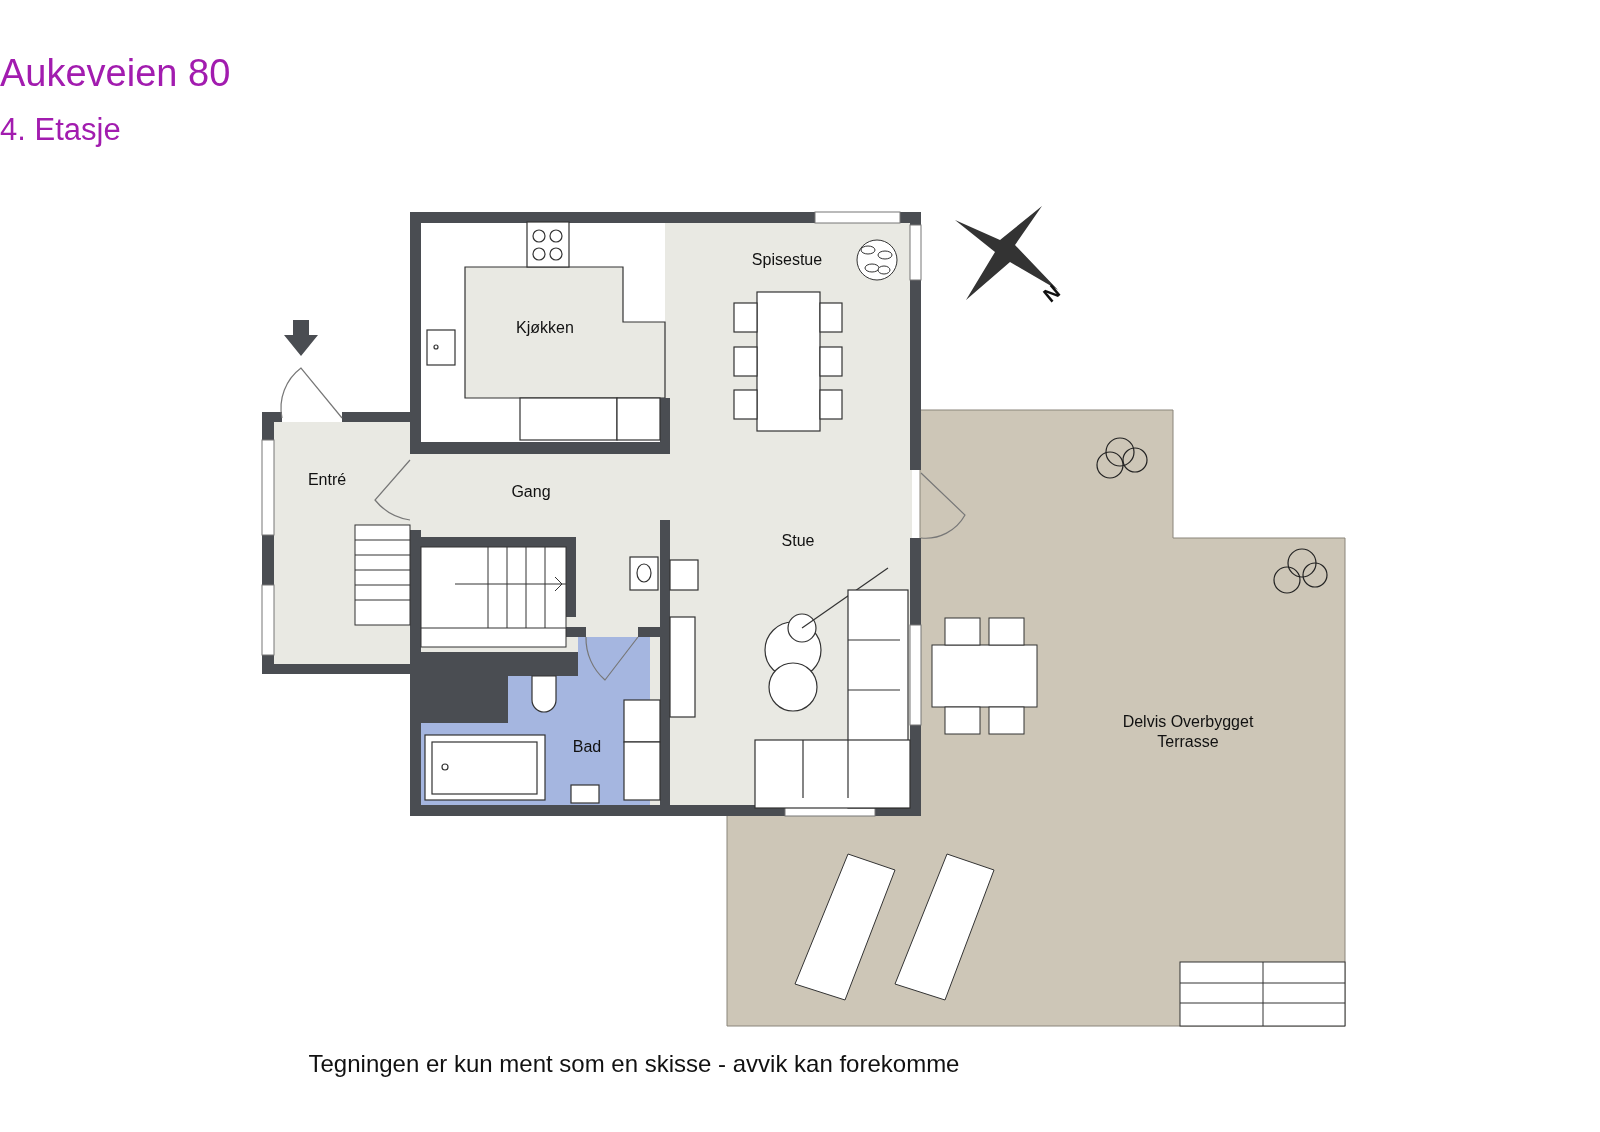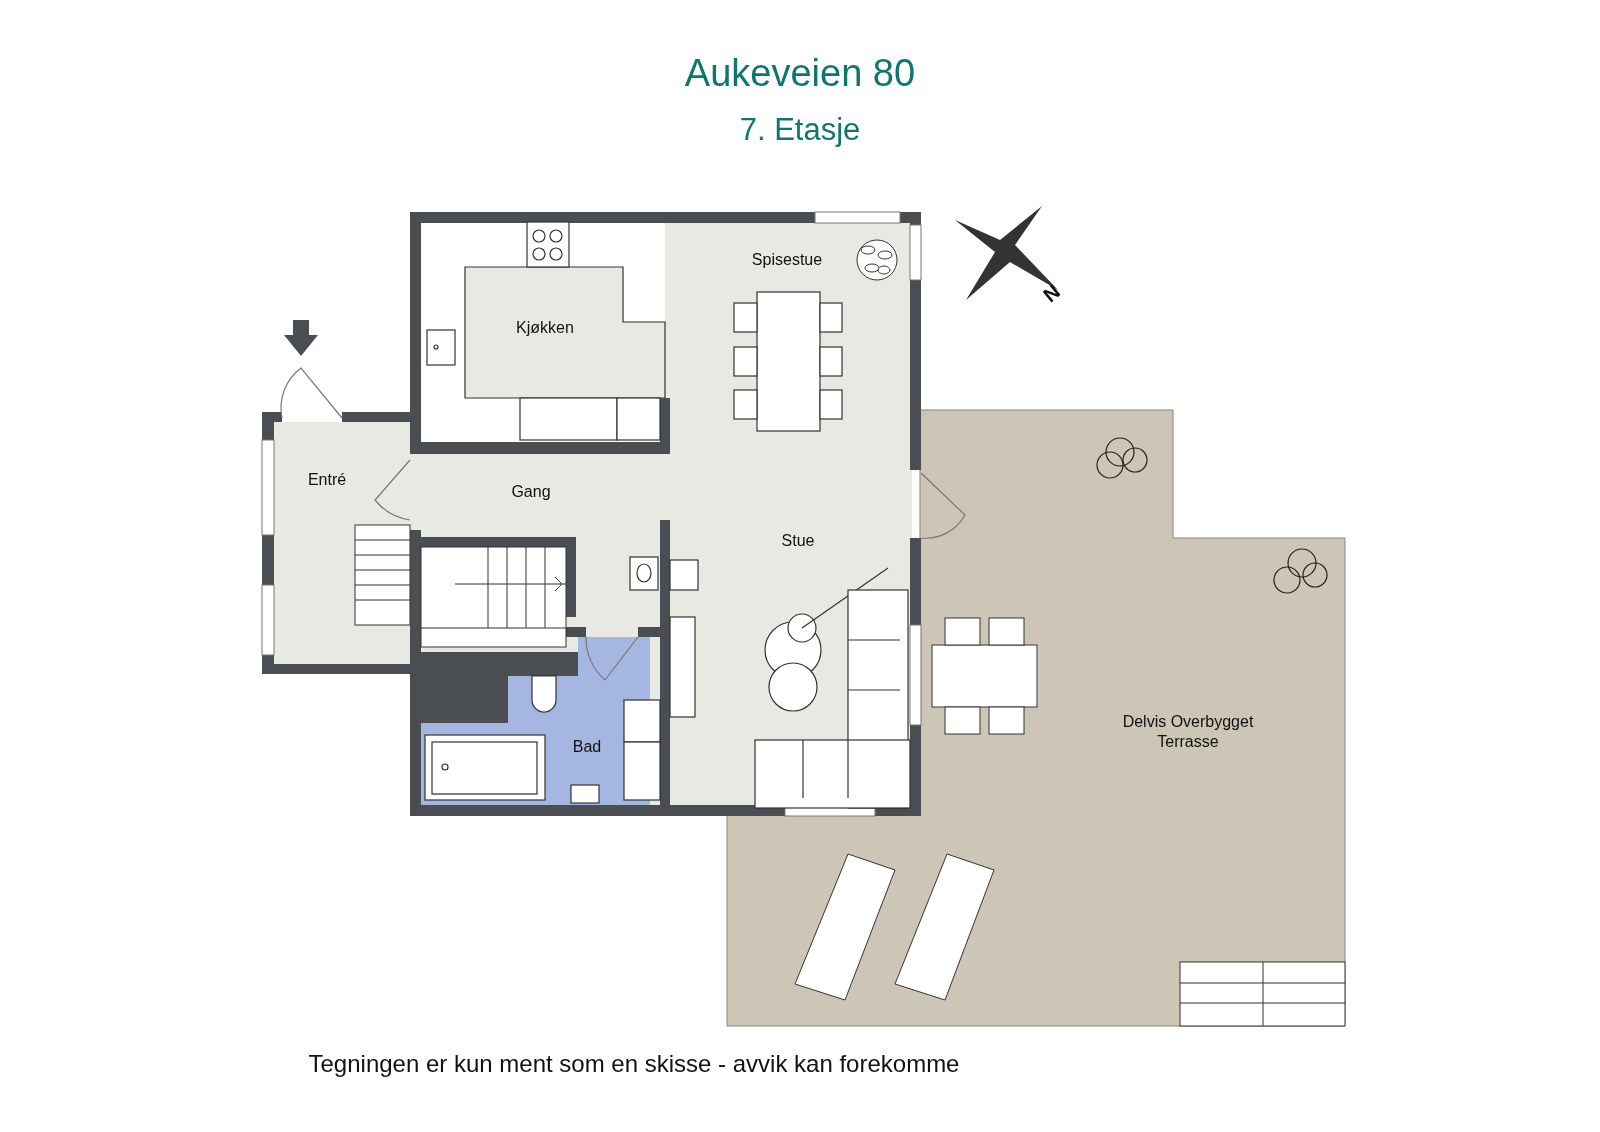--- a/index.html
+++ b/index.html
@@ -1,28 +1,28 @@
 <!DOCTYPE html>
 <html><head>
   <meta charset="utf-8">
   <style>
     html, body { margin: 0; padding: 0; background: #ffffff; }
     body { width: 1600px; height: 1132px; position: relative; overflow: hidden; font-family: "Liberation Sans", sans-serif; }
-    .title { position: absolute; left: 0; width: 1600px; text-align: center; color: #0f766e; }
+    .title { position: absolute; left: 0; width: 1600px; color: #a21caf; }
     #t1 { top: 52px; font-size: 38px; }
     #t2 { top: 112px; font-size: 31px; }
     #footer { position: absolute; top: 1050px; left: 0; width: 1268px; text-align: center; font-size: 24px; color: #111; }
     svg { position: absolute; left: 0; top: 0; }
     .lbl { font-family: "Liberation Sans", sans-serif; font-size: 16px; fill: #111; }
   </style>
 </head>
 <body>
 
 <div class="title" id="t1">Aukeveien 80</div>
-<div class="title" id="t2">7. Etasje</div>
+<div class="title" id="t2">4. Etasje</div>
 
 <svg width="1600" height="1132" viewBox="0 0 1600 1132">
 
   <g>
     <polygon points="920,410 1173,410 1173,538 1345,538 1345,1026 727,1026 727,812 920,812" fill="#cdc6b7" stroke="#8a857a" stroke-width="1"></polygon>
   </g>
 
   <g>
     <rect x="420" y="222" width="492" height="585" fill="#e9e9e3"></rect>
     <rect x="270" y="422" width="150" height="242" fill="#e9e9e3"></rect>

